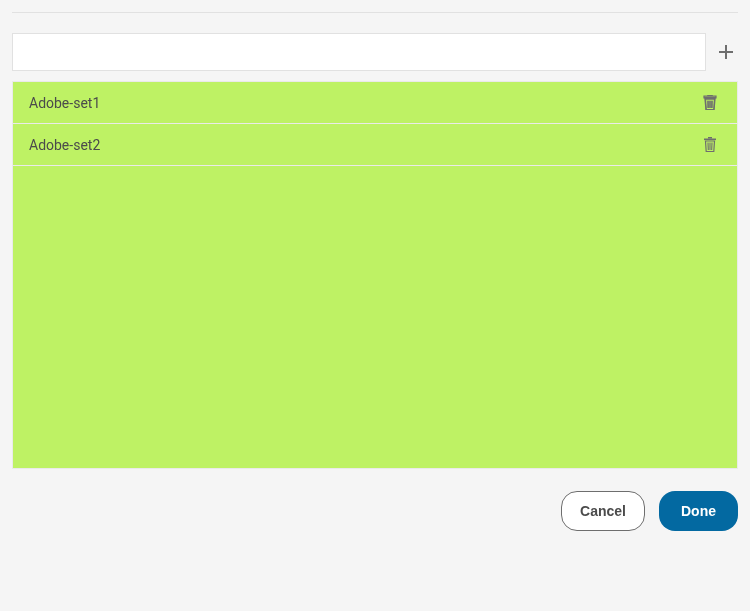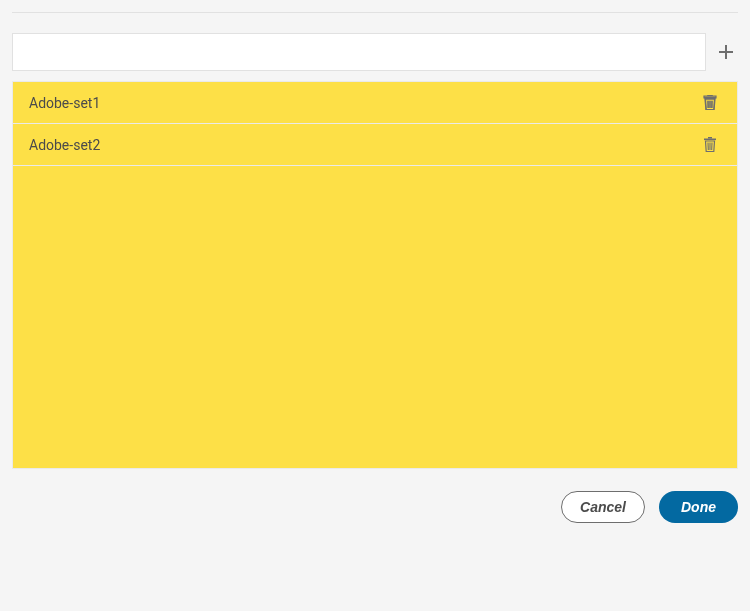--- a/index.html
+++ b/index.html
@@ -55,21 +55,21 @@
       height: 24px;
       border: none;
       background: transparent;
       cursor: pointer;
       display: flex;
       align-items: center;
       justify-content: center;
       color: #6e6e6e;
     }
     .list-panel {
-      background: #fde047;
+      background: #bef264;
       border: 1px solid #eaeaea;
       height: 388px;
       overflow: auto;
     }
     .list-item {
       display: flex;
       align-items: center;
       justify-content: space-between;
       padding: 9px 16px;
       border-bottom: 1px solid #eaeaea;
@@ -88,30 +88,29 @@
       justify-content: center;
       color: #6e6e6e;
     }
     .footer {
       display: flex;
       justify-content: flex-end;
       gap: 14px;
       padding: 22px 12px 12px 12px;
     }
     .btn {
-      height: 32px;
+      height: 40px;
       padding: 0 18px;
       border-radius: 16px;
       font-size: 14px;
       font-weight: 600;
       cursor: pointer;
       display: flex;
       align-items: center;
       justify-content: center;
-      font-style: italic;
     }
     .btn-secondary {
       background: #ffffff;
       border: 1.5px solid #6e6e6e;
       color: #4b4b4b;
     }
     .btn-primary {
       background: #0369a1;
       border: none;
       color: #ffffff;

